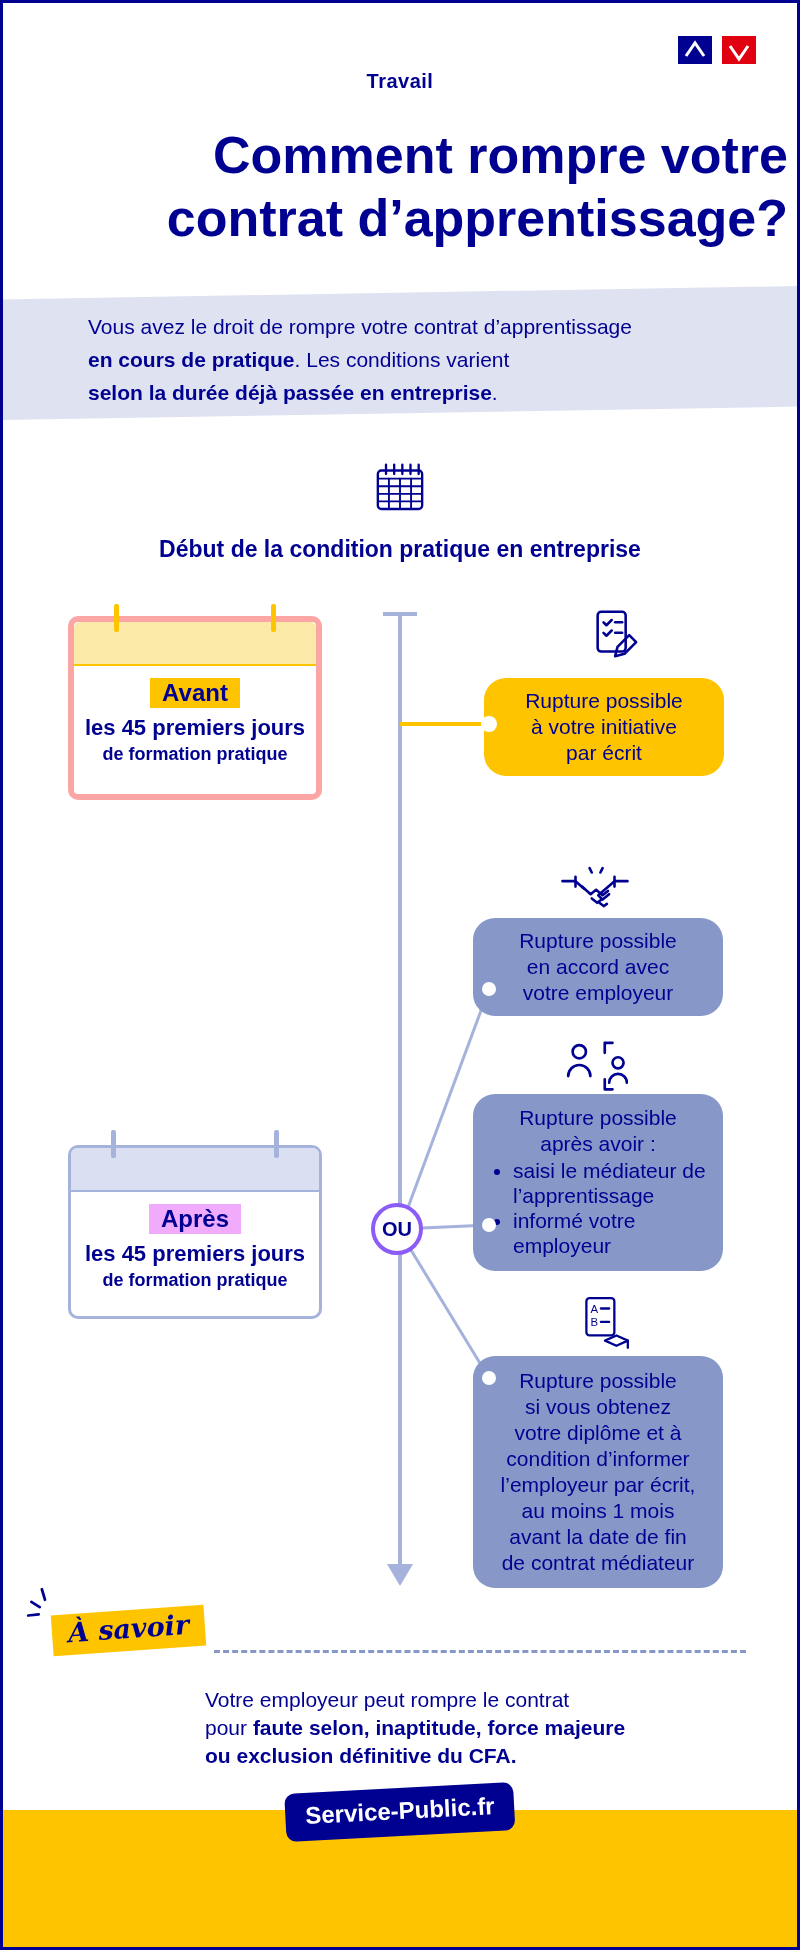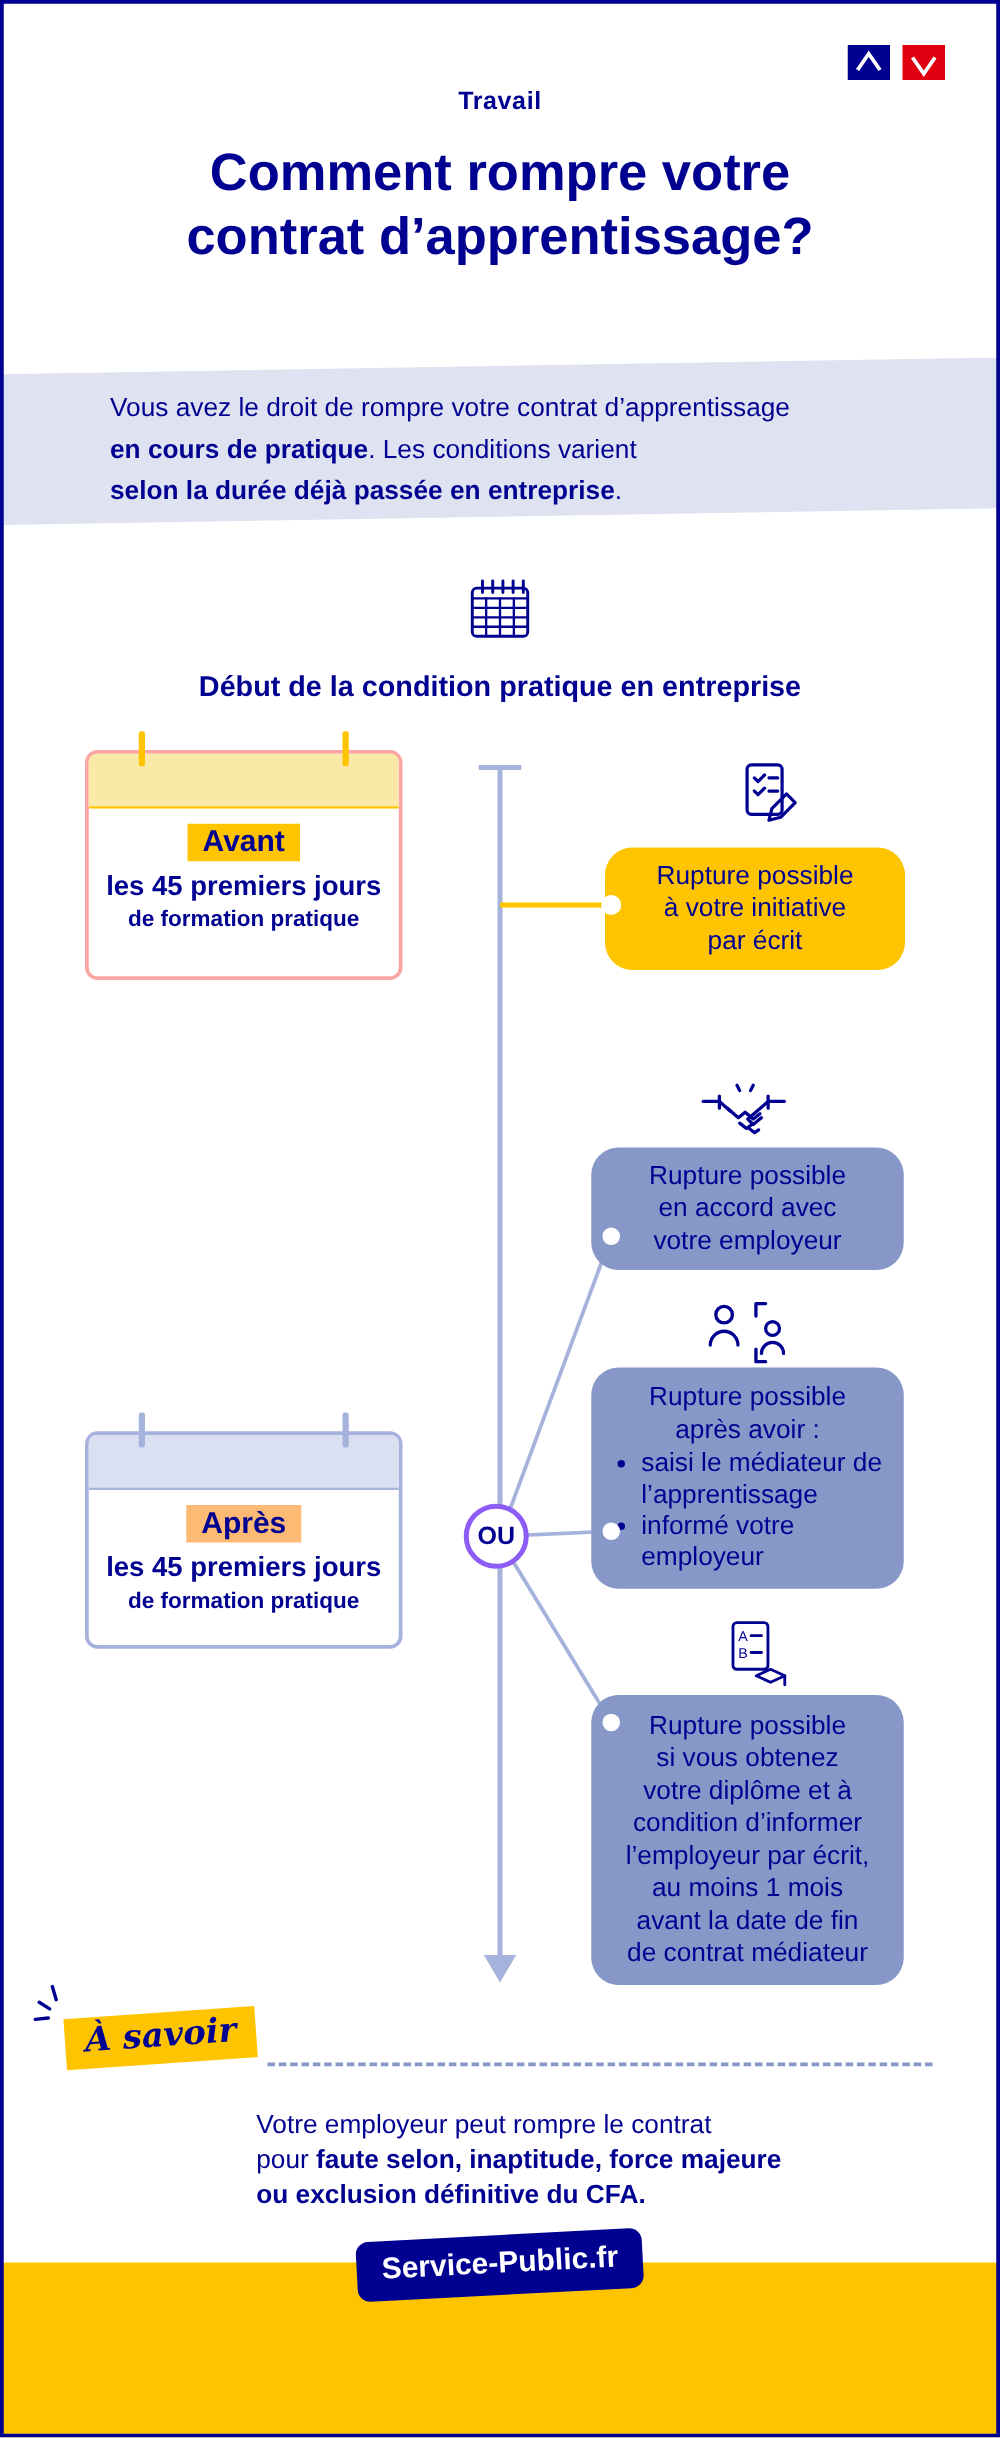--- a/index.html
+++ b/index.html
@@ -4,52 +4,52 @@
 <style>
   html,body{margin:0;padding:0;background:#ffffff;}
   body{width:800px;height:1950px;position:relative;overflow:hidden;
        font-family:"Liberation Sans",sans-serif;color:#000091;}
   .frame{position:absolute;inset:0;border:3px solid #000091;z-index:60;pointer-events:none;}
 
   
   .eyebrow{position:absolute;top:70px;left:0;right:0;text-align:center;
            font-size:20px;font-weight:bold;letter-spacing:.5px;}
   .flag{position:absolute;top:34px;right:44px;width:78px;height:34px;}
-  .title{position:absolute;top:112px;left:0;right:0;margin:0;text-align:center;
-         font-size:42px;font-weight:bold;line-height:1.22;}
+  .title{position:absolute;top:112px;left:0;right:0;margin:12px;text-align:right;
+         font-size:52px;font-weight:bold;line-height:1.22;}
   .title span{display:block;}
 
   
   .intro-band{position:absolute;top:286px;left:0;width:800px;height:134px;
               background:#DEE2F1;clip-path:polygon(0 10%,100% 0,100% 90%,0 100%);}
   .intro-text{padding:24px 40px 0 88px;font-size:21px;line-height:33px;}
 
   
   .cal-icon{position:absolute;top:460px;left:372px;width:56px;height:56px;}
   .flow-heading{position:absolute;top:536px;left:0;right:0;text-align:center;
                 font-size:23px;font-weight:bold;}
 
   .connectors{position:absolute;top:0;left:0;width:800px;height:1950px;z-index:1;}
 
   
   .cal-card{position:absolute;left:68px;width:254px;background:#fff;border-radius:10px;
             z-index:2;box-sizing:border-box;text-align:center;}
-  .card-avant{top:600px;height:184px;border:3px solid #fca5a5;}
+  .card-avant{top:616px;height:184px;border:6px solid #fca5a5;}
   .card-apres{top:1145px;height:174px;border:3px solid #A5B2DC;}
   .ring{position:absolute;top:-18px;width:5px;height:28px;border-radius:2px;}
   .card-avant .ring{background:#FFC400;}
   .card-apres .ring{background:#A5B2DC;}
   .ring.l{left:40px;} .ring.r{right:40px;}
   .card-head{height:42px;border-radius:6px 6px 0 0;}
   .card-avant .card-head{background:#FBE9A8;border-bottom:2px solid #FFC400;}
   .card-apres .card-head{background:#DAE0F2;border-bottom:2px solid #A5B2DC;}
   .card-body{padding-top:12px;}
   .hl{display:inline-block;padding:1px 12px;font-size:24px;font-weight:bold;}
   .card-avant .hl{background:#FFC400;}
-  .card-apres .hl{background:#fdba74;}
+  .card-apres .hl{background:#f0abfc;}
   .card-l1{font-size:22px;font-weight:bold;margin-top:7px;}
   .card-l2{font-size:18px;font-weight:bold;margin-top:3px;}
 
   
   .result-box{position:absolute;width:250px;box-sizing:border-box;border-radius:22px;
               z-index:2;text-align:center;font-size:21px;line-height:26px;color:#000091;}
   .result-box span{display:block;}
   .box-yellow{left:484px;top:678px;width:240px;background:#FFC400;padding:10px 6px;}
   .box-blue{background:#8798C8;}
   .box-accord{left:473px;top:918px;padding:10px 6px;}

